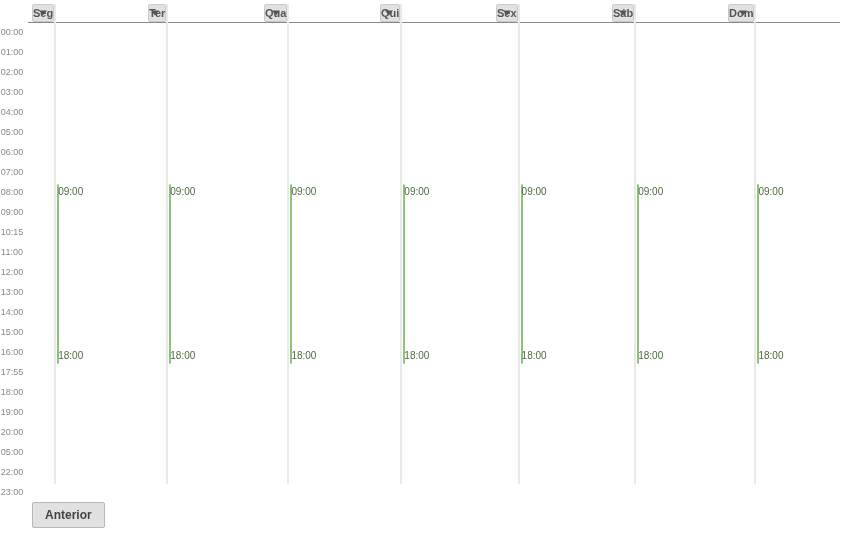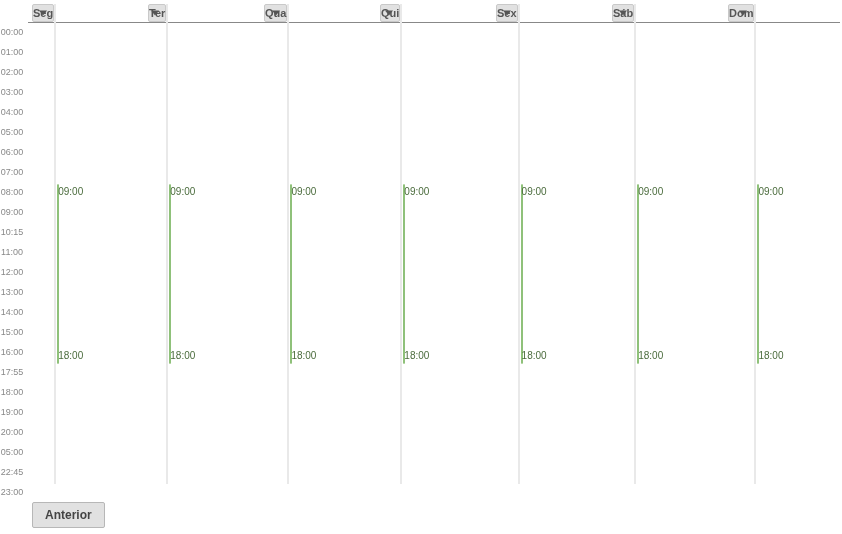--- a/index.html
+++ b/index.html
@@ -170,21 +170,21 @@
         <div class="time-label">12:00</div>
         <div class="time-label">13:00</div>
         <div class="time-label">14:00</div>
         <div class="time-label">15:00</div>
         <div class="time-label">16:00</div>
         <div class="time-label">17:55</div>
         <div class="time-label">18:00</div>
         <div class="time-label">19:00</div>
         <div class="time-label">20:00</div>
         <div class="time-label">05:00</div>
-        <div class="time-label">22:45</div>
+        <div class="time-label">22:00</div>
         <div class="time-label">23:00</div>
       </div>
     <div class="hours-line"></div>
     <div class="cols" id="cols">
         <div class="day-col">
           <div class="day-header">
             <span>Seg</span>
             <span class="caret"></span>
           </div>
           <div class="day-body">

